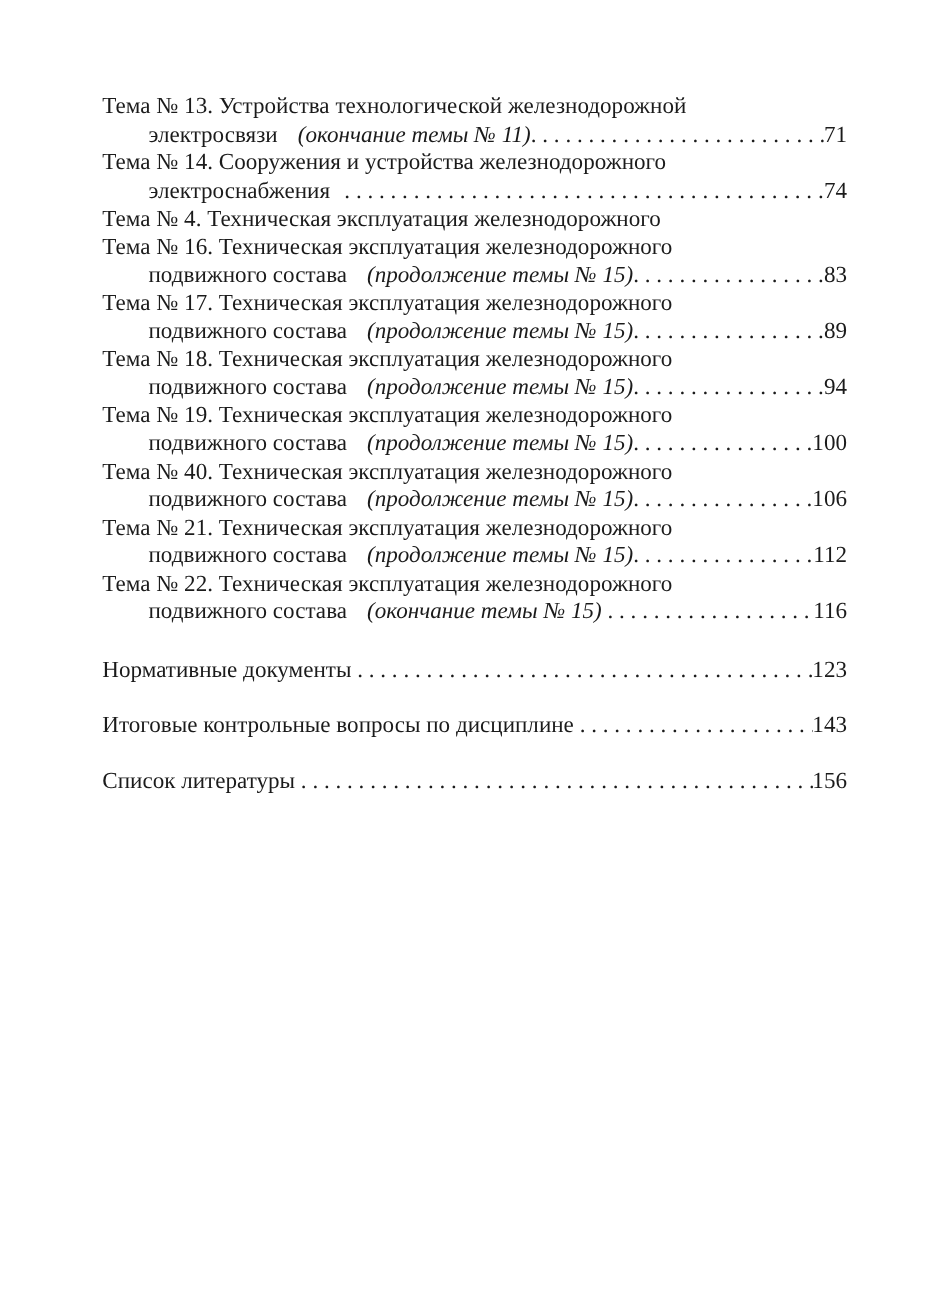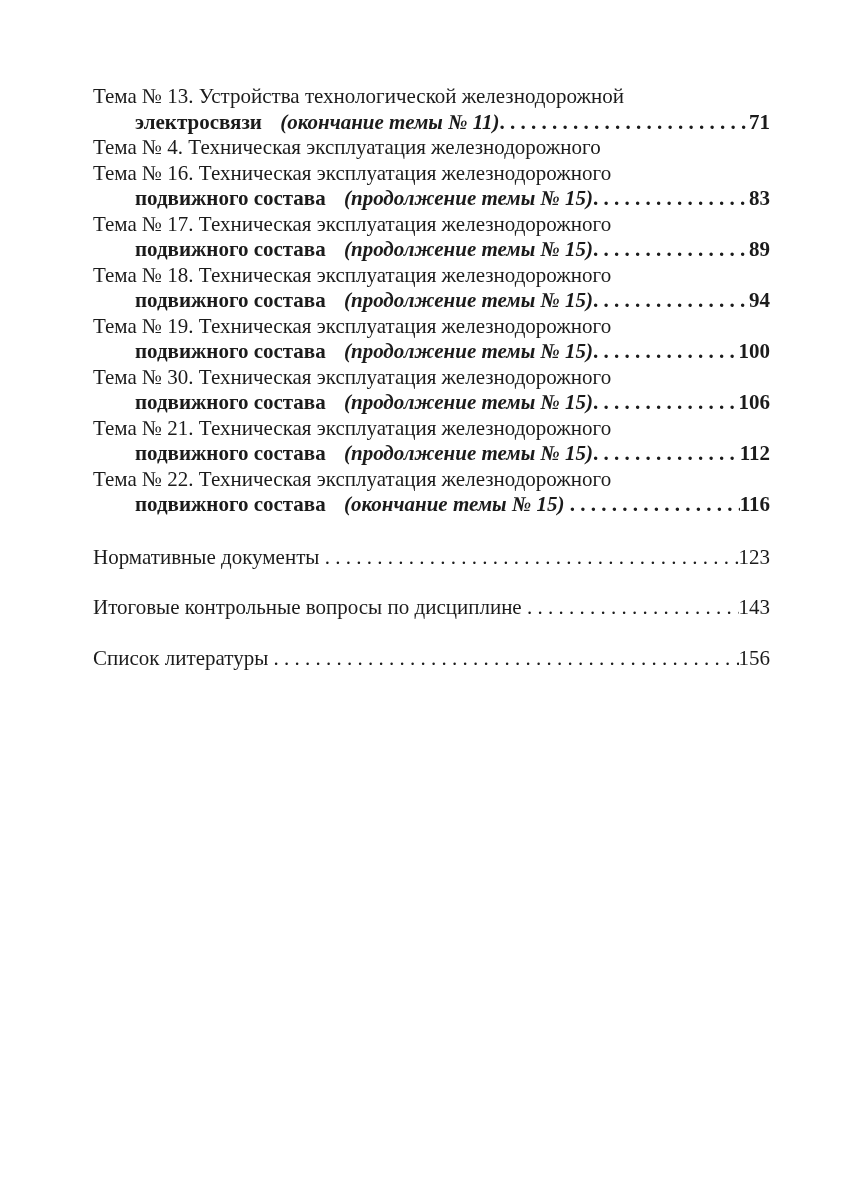--- a/index.html
+++ b/index.html
@@ -21,21 +21,21 @@
     padding: 84px 87px 0 93px;
   }
   .line {
     display: flex;
     align-items: baseline;
     font-size: 21px;
     line-height: 25.5px;
   }
   .txt { white-space: pre; }
   .it  { font-style: italic; margin-left: 13px; }
-  .cont { padding-left: 42px; font-weight: bold; }
+  .cont { padding-left: 42px; }
   .dots {
     flex: 1 1 auto;
     overflow: hidden;
     white-space: nowrap;
     min-width: 8px;
   }
   .dots::after {
     content: " . . . . . . . . . . . . . . . . . . . . . . . . . . . . . . . . . . . . . . . . . . . . . . . . . . . . . . . . . . . . . . . .";
   }
   .pnum {
@@ -55,20 +55,31 @@
       <span class="txt t1">Тема № 13. Устройства технологической железнодорожной</span>
     </div>
     <div class="line cont">
       <span class="txt t2">электросвязи </span>
           <span class="txt it t2i">(окончание темы № 11)</span>
       <span class="dots"></span>
       <span class="pnum">71</span>
     </div>
   </div>
 
+  <div class="entry">
+    <div class="line">
+      <span class="txt t1">Тема № 14. Сооружения и устройства железнодорожного</span>
+    </div>
+    <div class="line cont">
+      <span class="txt t2">электроснабжения</span>
+          <span class="txt it t2i"></span>
+      <span class="dots"></span>
+      <span class="pnum">74</span>
+    </div>
+  </div>
 
   <div class="entry">
     <div class="line">
       <span class="txt t1">Тема № 4. Техническая эксплуатация железнодорожного</span>
     </div>
   </div>
 
   <div class="entry">
     <div class="line">
       <span class="txt t1">Тема № 16. Техническая эксплуатация железнодорожного</span>
@@ -112,21 +123,21 @@
     <div class="line cont">
       <span class="txt t2">подвижного состава </span>
           <span class="txt it t2i">(продолжение темы № 15)</span>
       <span class="dots"></span>
       <span class="pnum">100</span>
     </div>
   </div>
 
   <div class="entry">
     <div class="line">
-      <span class="txt t1">Тема № 30. Техническая эксплуатация железнодорожного</span>
+      <span class="txt t1">Тема № 40. Техническая эксплуатация железнодорожного</span>
     </div>
     <div class="line cont">
       <span class="txt t2">подвижного состава </span>
           <span class="txt it t2i">(продолжение темы № 15)</span>
       <span class="dots"></span>
       <span class="pnum">106</span>
     </div>
   </div>
 
   <div class="entry">

